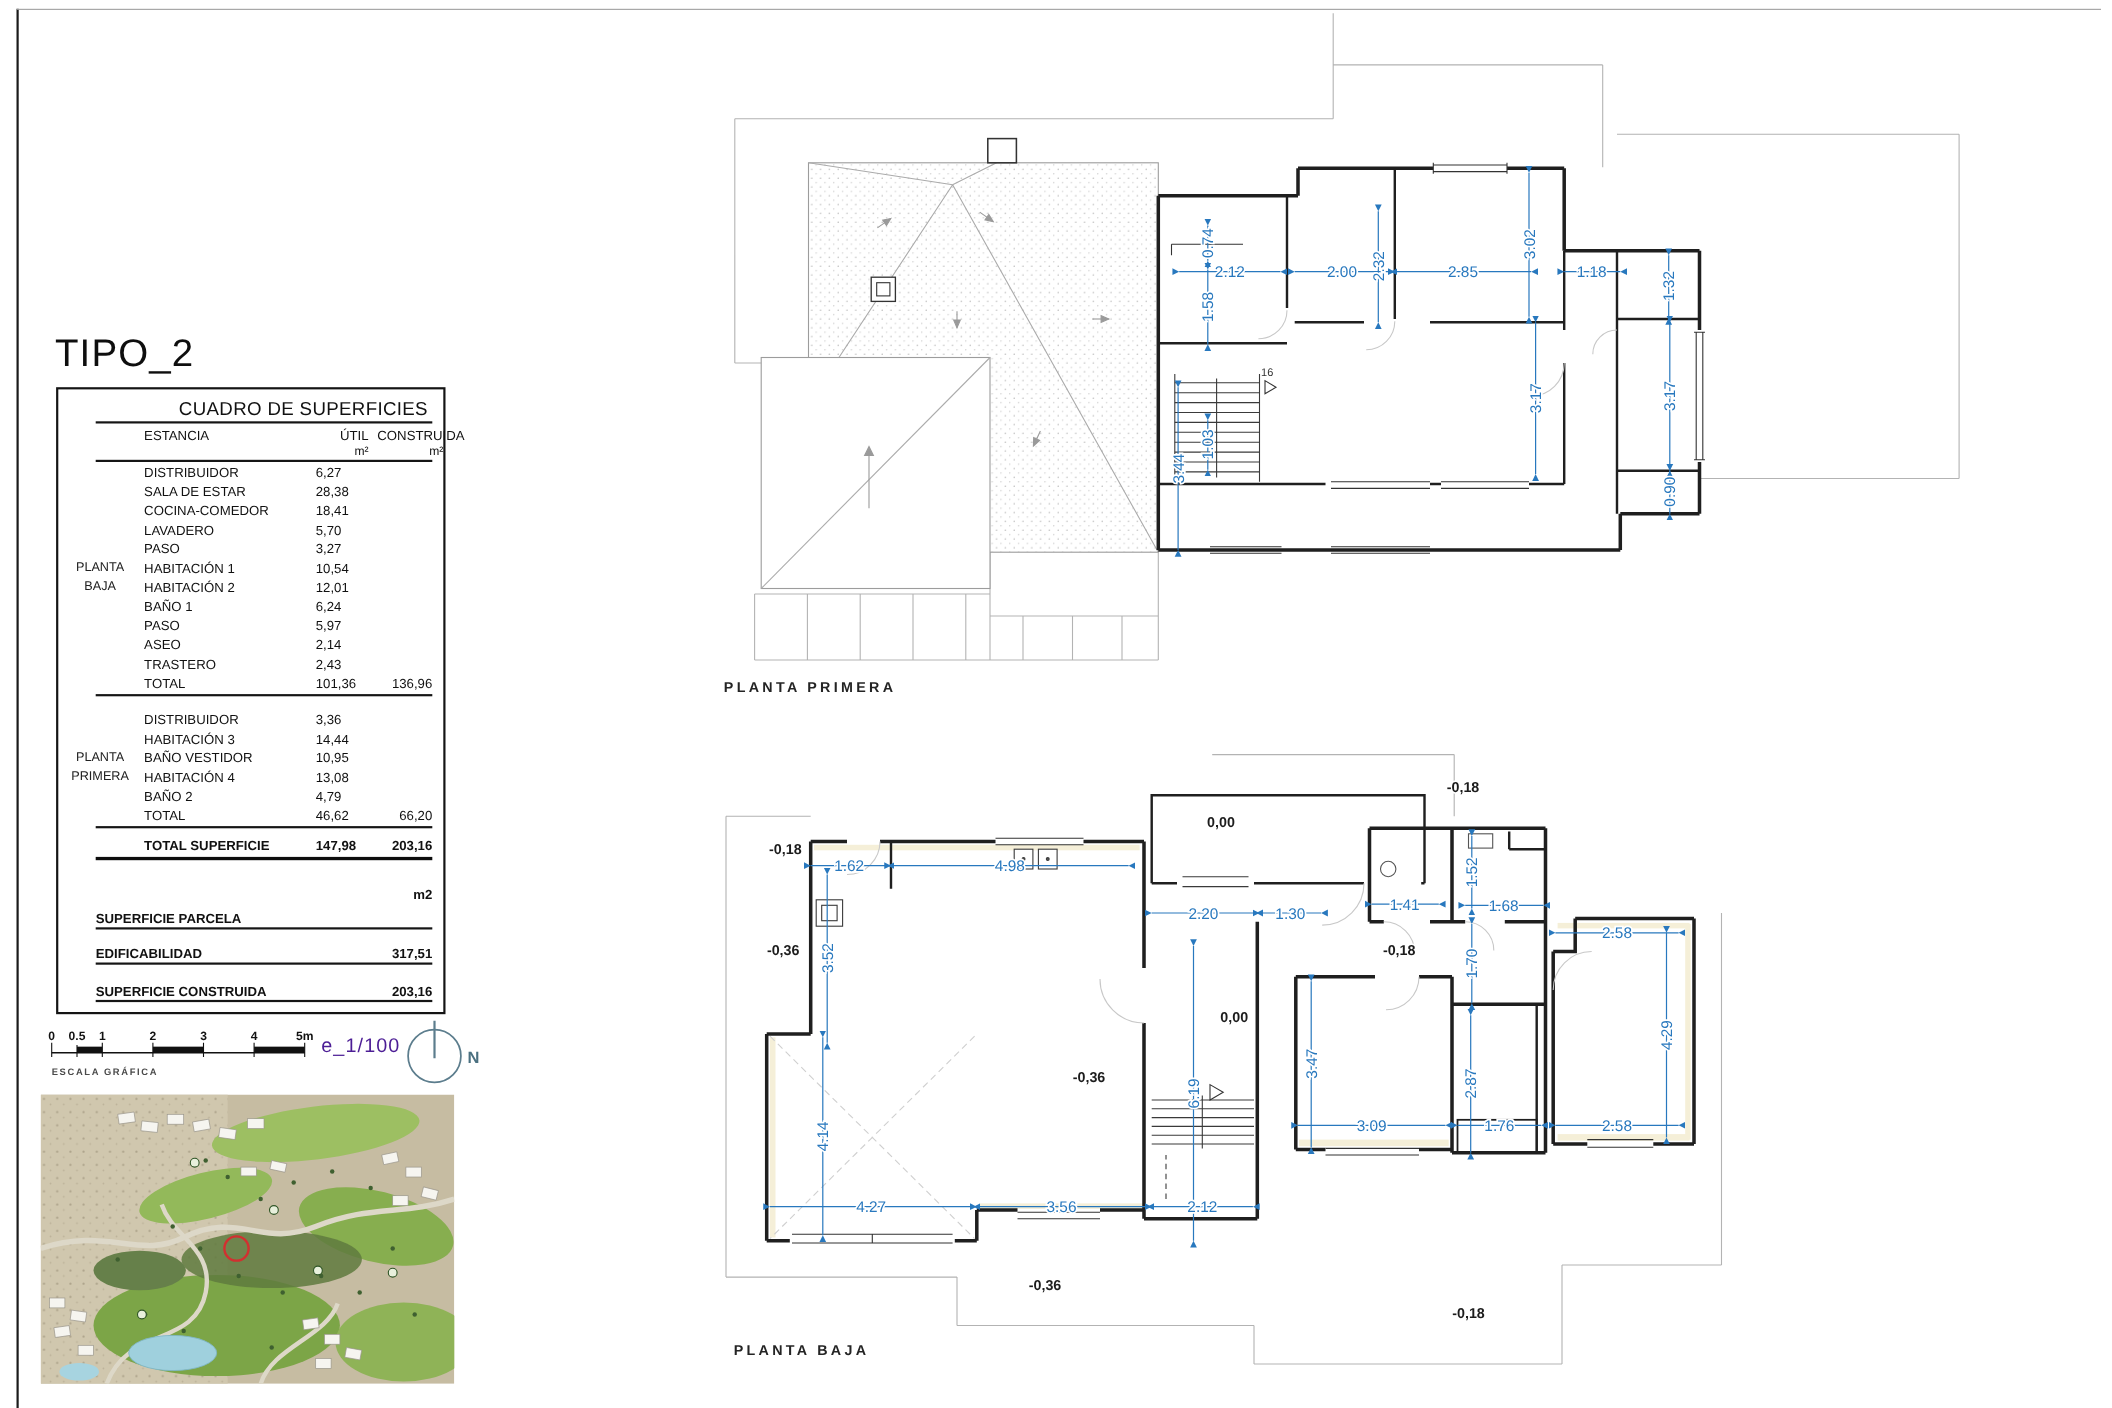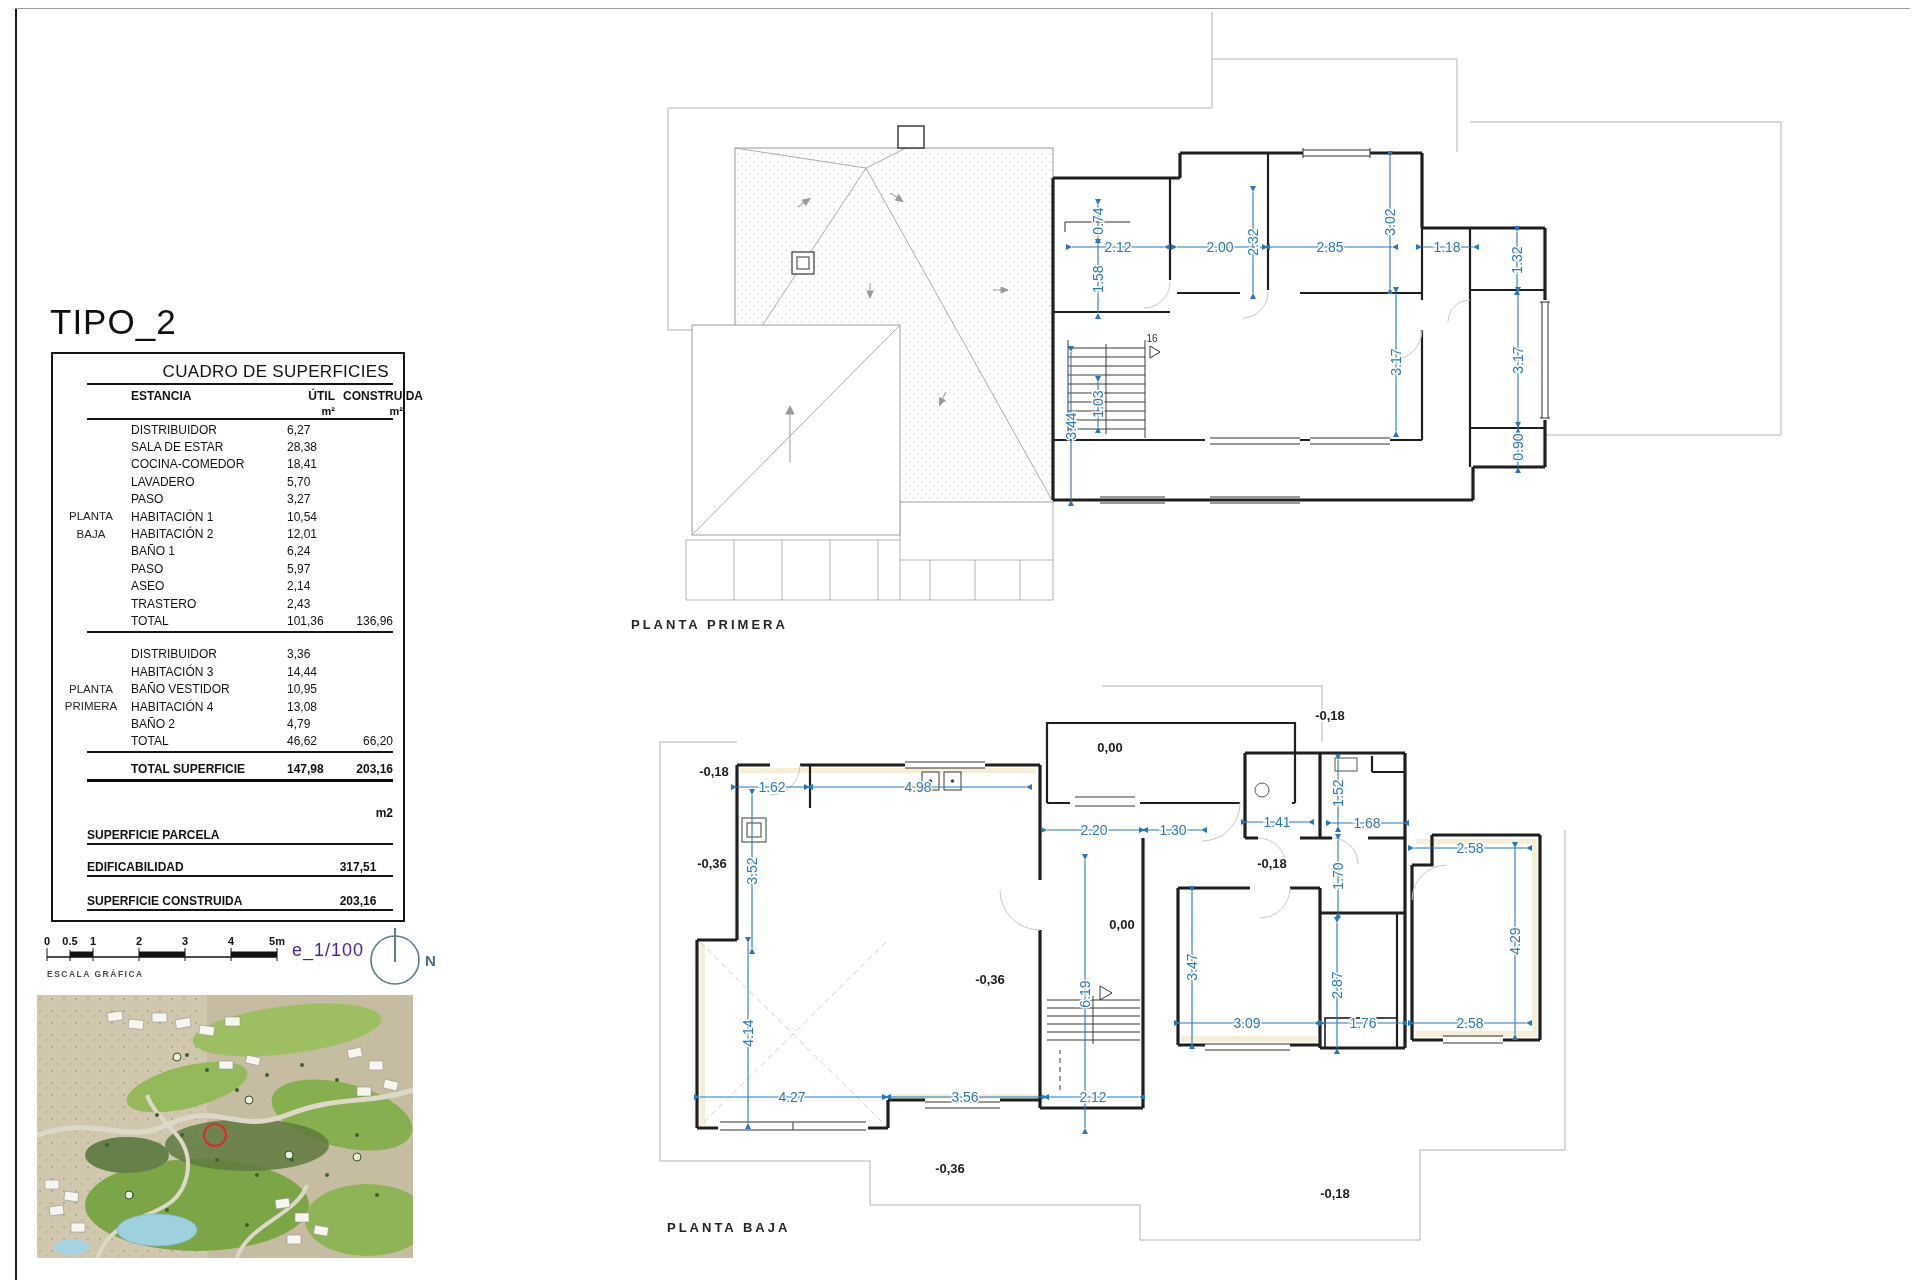--- a/index.html
+++ b/index.html
@@ -12,47 +12,47 @@
   #frametop{left:15px;top:8px;width:1895px;height:1px;background:#9f9f9f}
 
   
   #title{left:50px;top:302px;font-size:35px;font-weight:normal;letter-spacing:1px;color:#0e0e0e}
 
   
   #tablebox{left:51px;top:352px;width:350px;height:566px;border:2px solid #141414;font-size:12px;background:#fff}
   #ttitle{text-align:right;padding:8px 14px 0 0;font-weight:normal;font-size:17px;height:20px;letter-spacing:.3px}
   .rule{border-top:2px solid #151515;margin:1px 10px 1px 34px}
   .trule{border-top:3px solid #0d0d0d;margin:2px 10px 2px 34px}
-  .hdr{display:grid;grid-template-columns:76px 158px 56px 60px;height:17px;align-items:end;font-weight:bold;font-size:12px}
+  .hdr{display:grid;grid-template-columns:76px 158px 56px 60px;height:17px;align-items:end;font-weight:normal;font-size:12px}
   .hdr.units{height:14px;font-size:11px}
   .hl{padding-left:2px}.hc{text-align:right;padding-right:8px}.hr{text-align:right;}
   .group{position:relative}
   .glabel{position:absolute;left:0;top:50%;transform:translateY(-50%);width:76px;text-align:center;
           font-size:11.5px;line-height:1.5;color:#222}
   .srow{display:grid;grid-template-columns:76px 158px 56px 60px;height:17.4px;align-items:center}
   .srow i{display:block}
   .est{padding-left:2px;white-space:nowrap}
   .nu{text-align:left;padding-right:4px}
   .nc{text-align:right;padding-right:10px}
   .b{font-weight:bold}
   .gap4{height:4px}.gap6{height:6px}.gap12{height:12px}.gap14{height:14px}.gap20{height:20px}
   .frow{display:grid;grid-template-columns:1fr 70px;padding:0 10px 0 34px;font-weight:bold;font-size:12px;height:16px;align-items:end}
-  .fval{text-align:center}
+  .fval{text-align:right}
 
   
   #scalesvg{left:40px;top:933px}
   #scaletext{left:292px;top:940px;font-size:18px;color:#4c1d95;letter-spacing:1px}
   #northsvg{left:355px;top:922px}
 
   
   #mapsvg{left:37px;top:995px}
 
   
   .planlabel{font-size:13px;font-weight:bold;letter-spacing:3px;color:#242424}
-  #lbl-primera{left:631px;top:617px}
+  #lbl-primera{left:658px;top:617px}
   #lbl-baja{left:667px;top:1220px}
 
   
   #bottombar{left:37px;top:1338px;width:1757px;height:14px;background:#3e4e50;overflow:hidden}
   #bottombar span{display:block;color:#fff;font-size:16px;letter-spacing:8px;line-height:17px;padding-left:10px;font-weight:bold}
 
   
   svg .gray{stroke:#b3b3b3;stroke-width:1;fill:none}
   svg .roofline{stroke:#ababab;stroke-width:1;fill:none}
   svg .wall{stroke:#1f1f1f;stroke-width:3.2;fill:none}

